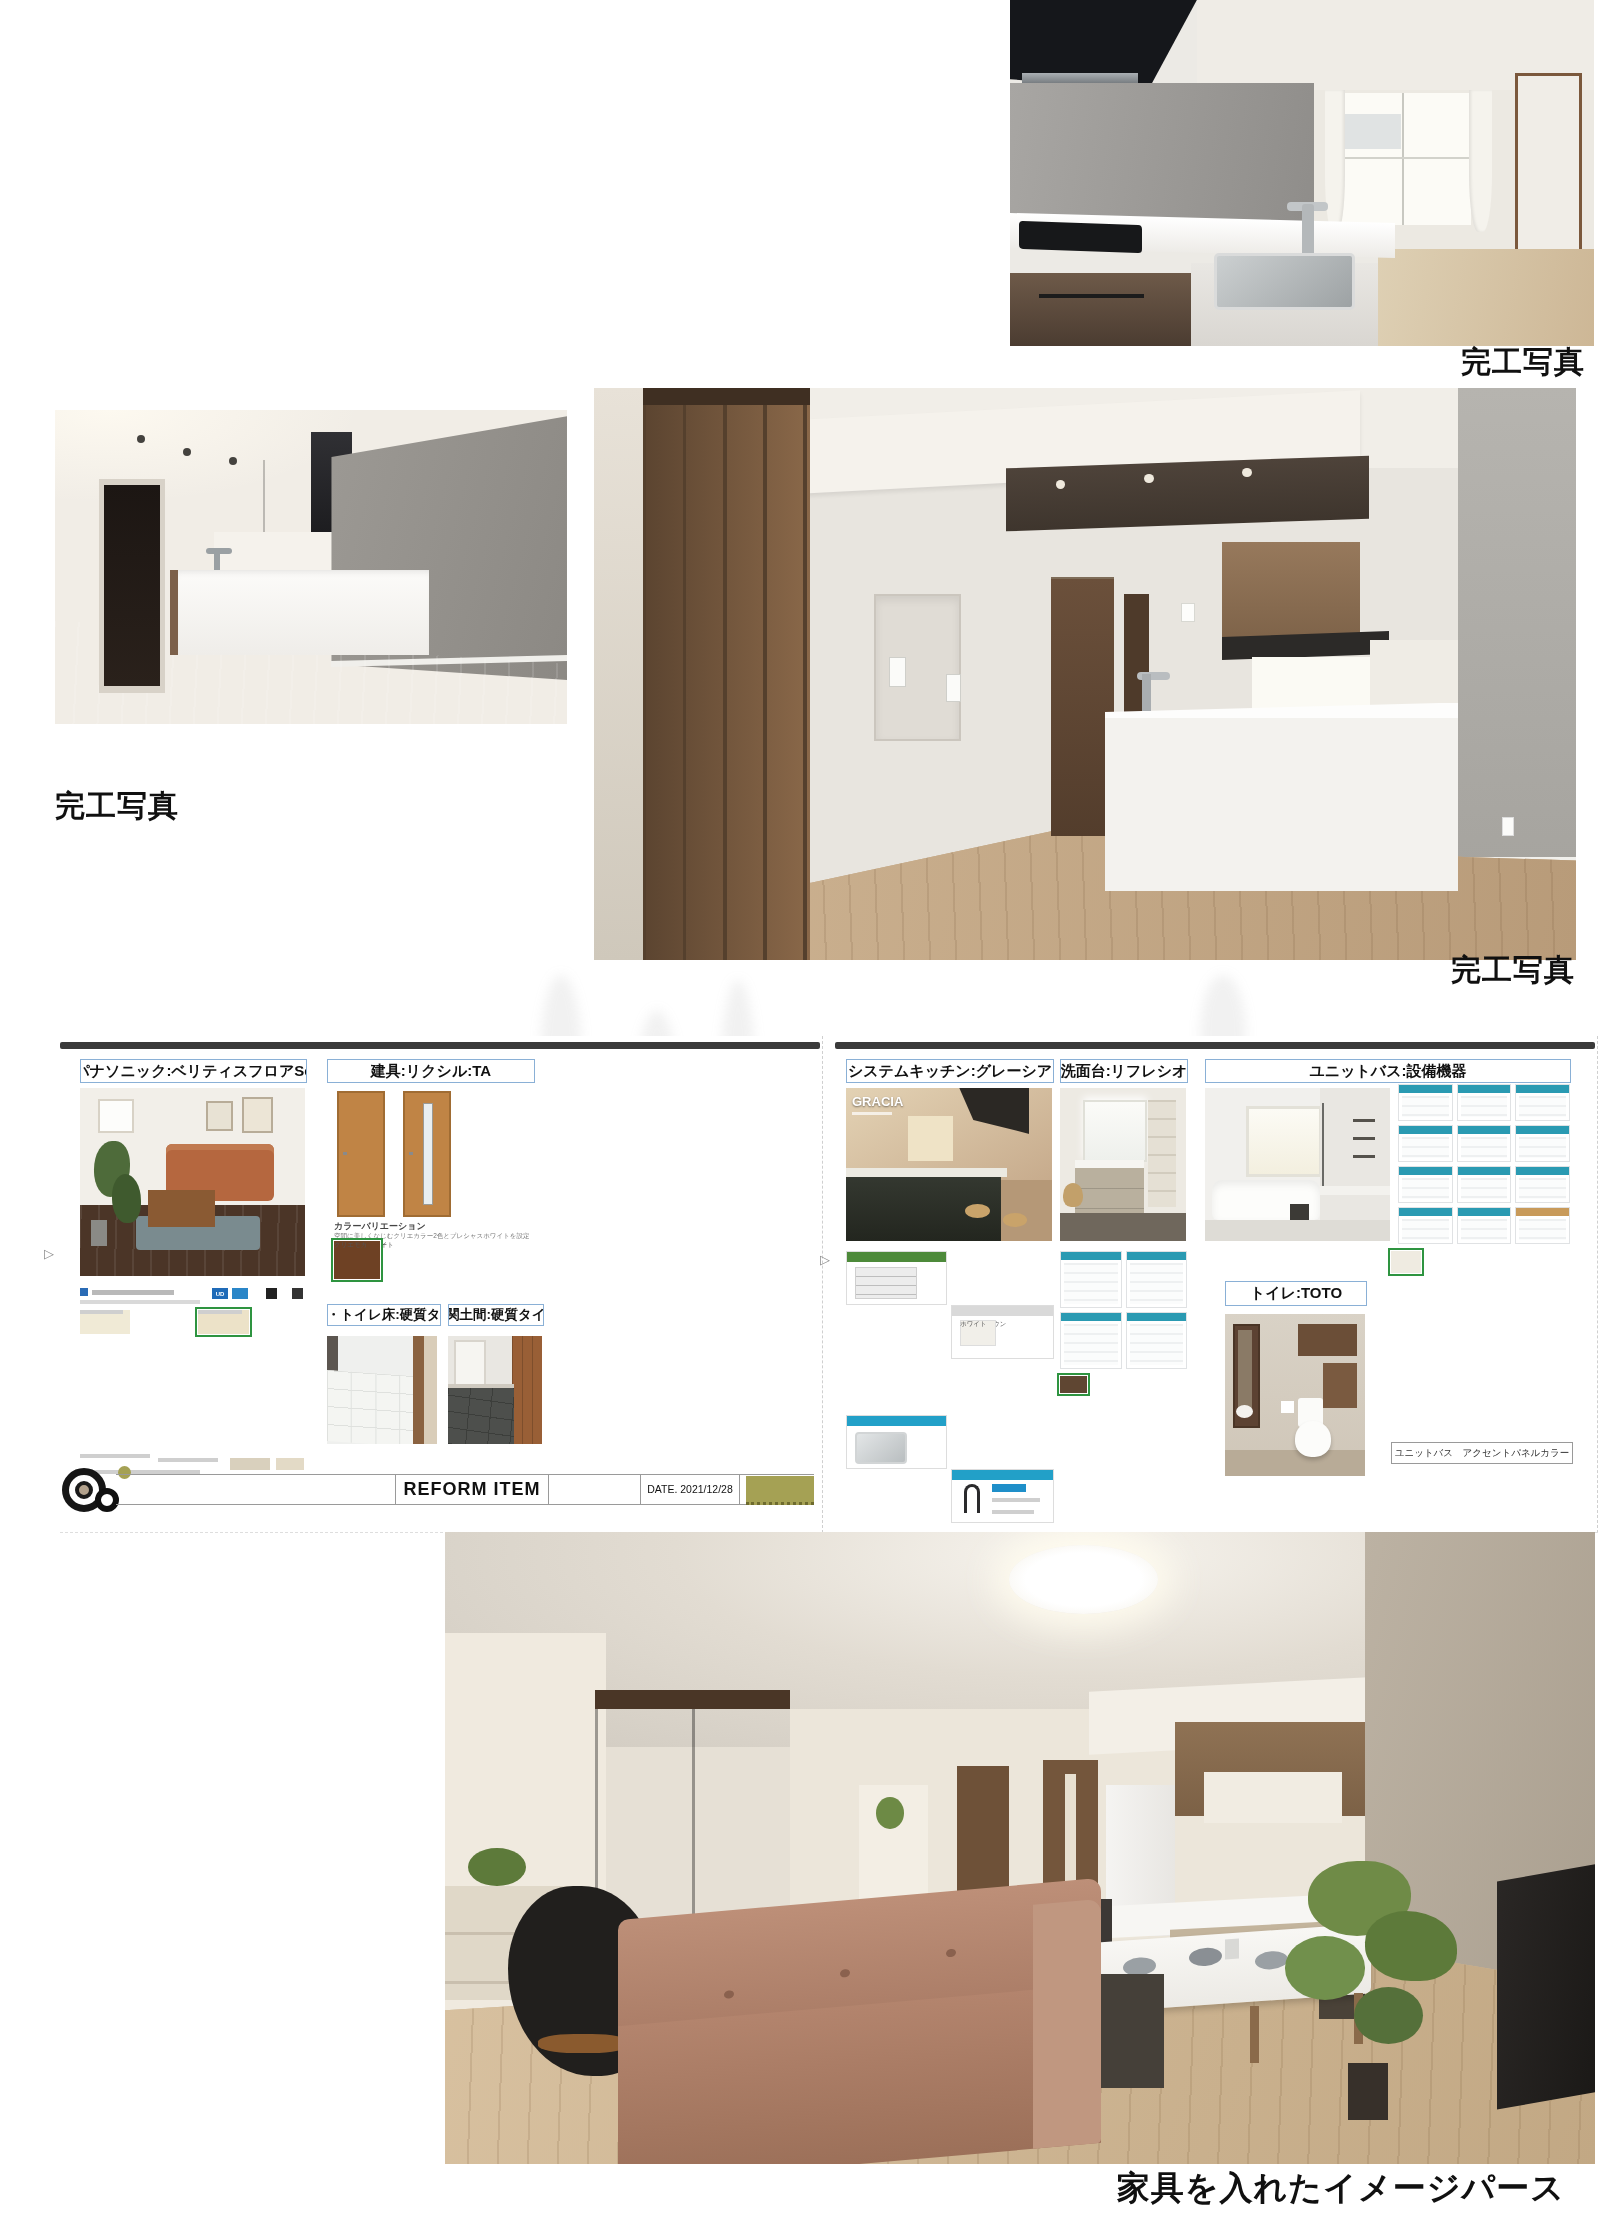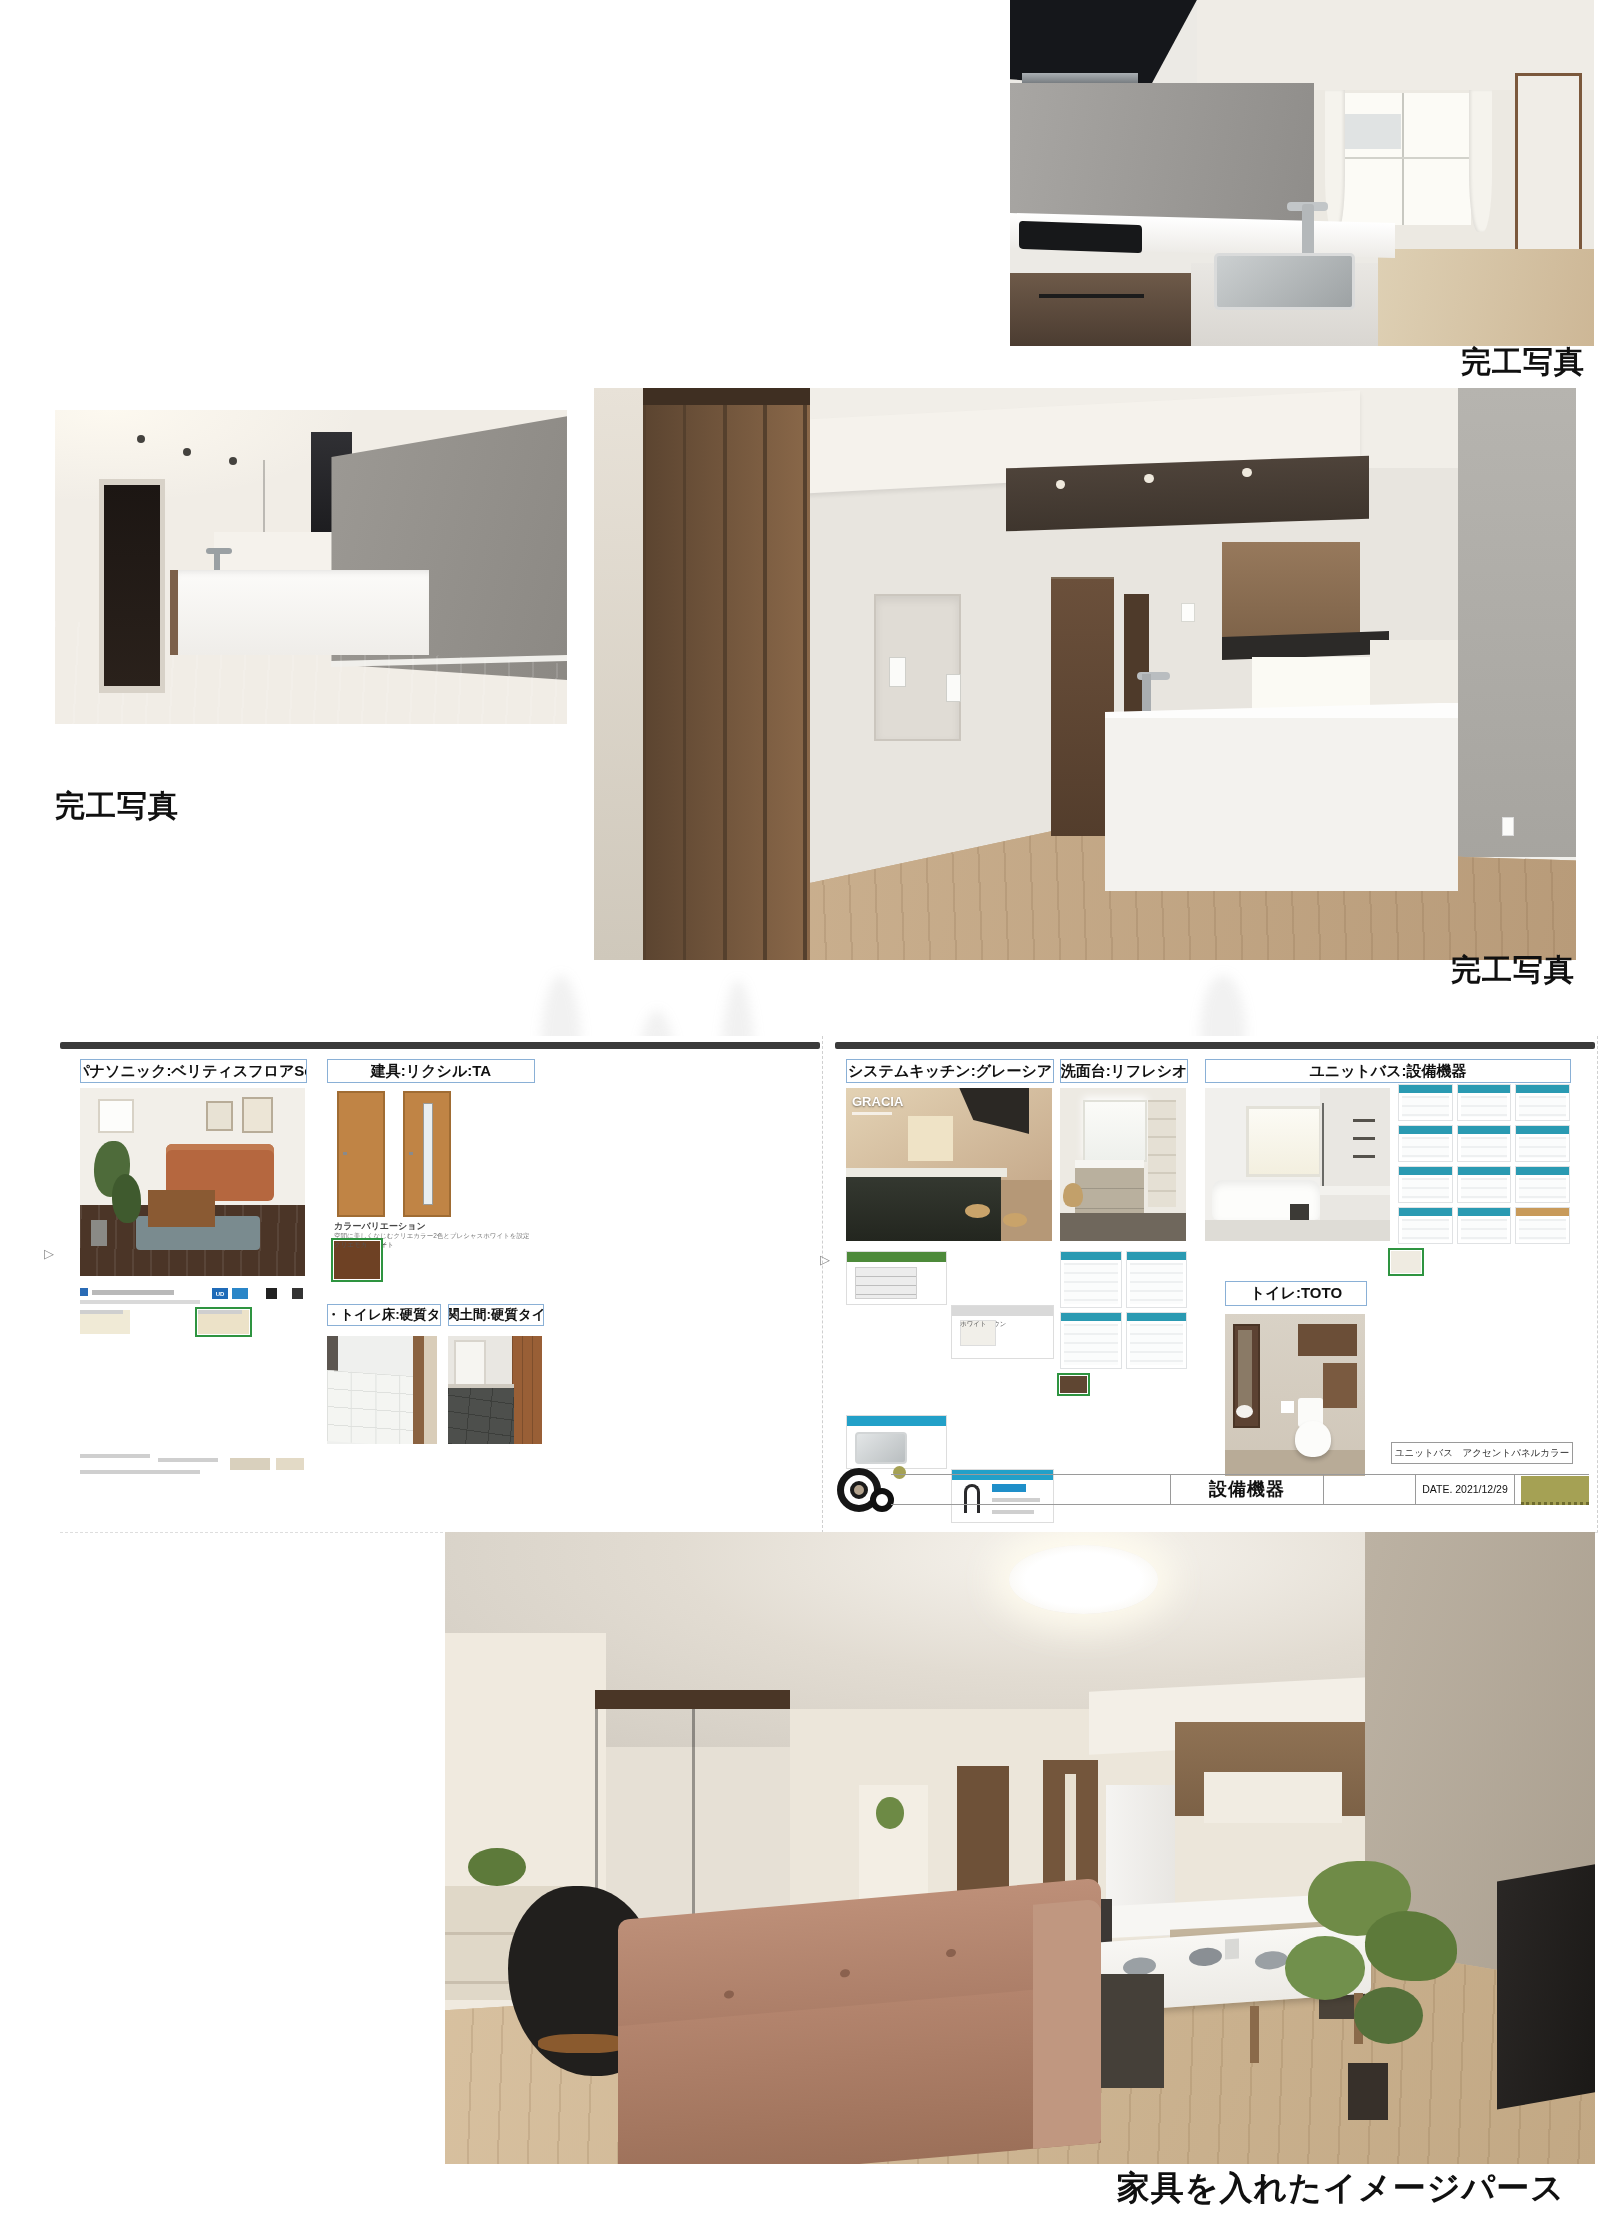--- a/index.html
+++ b/index.html
@@ -289,20 +289,33 @@
       <div style="left:0;top:34%;width:78%;height:66%;background:#f4f5f2;background-image:repeating-linear-gradient(90deg,#dfe1de 0 1px,transparent 1px 24px),repeating-linear-gradient(180deg,#dfe1de 0 1px,transparent 1px 18px);transform:skewY(4deg);"></div>
       <div style="left:88%;top:0;width:12%;height:100%;background:#d9cdb9;"></div>
     </div>
     <div class="ph" style="left:388px;top:300px;width:94px;height:108px;background:#e9e7e2;">
       <div style="left:6%;top:4%;width:30%;height:44%;background:#f6f5f1;border:2px solid #d8d4cc;"></div>
       <div style="left:68%;top:0;width:32%;height:100%;background:#995f36;background-image:repeating-linear-gradient(90deg,rgba(0,0,0,.18) 0 1px,transparent 1px 10px);"></div>
       <div style="left:0;top:48%;width:70%;height:52%;background:#4d4f4c;background-image:repeating-linear-gradient(95deg,#3c3e3b 0 1px,transparent 1px 22px),repeating-linear-gradient(8deg,#3c3e3b 0 1px,transparent 1px 16px);"></div>
       <div style="left:0;top:44%;width:70%;height:4%;background:#cfcac0;"></div>
     </div>
 
+    <div class="foot">
+      <div class="logo">
+        <div class="lg-big"></div>
+        <div class="lg-core"></div>
+        <div class="lg-small"></div>
+        <div class="lg-dot"></div>
+      </div>
+      <div class="foot-rule" style="top:0;"></div>
+      <div class="foot-rule" style="top:30px;"></div>
+      <div class="foot-title">REFORM  ITEM</div>
+      <div class="foot-date">DATE. 2021/12/28</div>
+      <div class="foot-olive"></div>
+    </div>
   </div>
 
   <div class="sheet" style="left:815px;">
     <div class="topbar"></div>
     <div class="lbl big" style="left:11px;top:23px;width:206px;height:22px;">システムキッチン:グレーシア</div>
     <div class="lbl big" style="left:225px;top:23px;width:126px;height:22px;">洗面台:リフレシオ</div>
     <div class="lbl big" style="left:370px;top:23px;width:364px;height:22px;">ユニットバス:設備機器</div>
 
     <div class="ph" style="left:11px;top:52px;width:206px;height:153px;background:linear-gradient(150deg,#e3d2b4,#bfa081);">
       <div style="left:55%;top:0;width:34%;height:30%;background:#2b2824;clip-path:polygon(0 0,100% 0,100% 100%,20% 70%);"></div>
@@ -645,33 +658,20 @@
         </div>
         <div class="sw">
           <div class="sw-c" style="background: rgb(46, 42, 38);"></div>
         </div>
         <div class="sw">
           <div class="sw-c" style="background: rgb(239, 235, 225);"></div>
         </div>
       </div>
     <div style="left:556px;top:406px;width:180px;height:20px;border:1px solid #9a9a9a;background:#fff;display:flex;align-items:center;justify-content:center;font-size:9.5px;color:#333;white-space:nowrap;">ユニットバス　アクセントパネルカラー</div>
 
-    <div class="foot">
-      <div class="logo">
-        <div class="lg-big"></div>
-        <div class="lg-core"></div>
-        <div class="lg-small"></div>
-        <div class="lg-dot"></div>
-      </div>
-      <div class="foot-rule" style="top:0;"></div>
-      <div class="foot-rule" style="top:30px;"></div>
-      <div class="foot-title">設備機器</div>
-      <div class="foot-date">DATE. 2021/12/29</div>
-      <div class="foot-olive"></div>
-    </div>
   </div>
 
   <div class="ph" style="left:425px;top:1532px;width:1150px;height:632px;background:#e6e0d5;z-index:2;">
     <div style="left:0;top:0;width:100%;height:34%;background:radial-gradient(ellipse at 55% 10%,#f7f4ee 0%,#e2dcd2 45%,#d0cac0 100%);"></div>
     <div style="left:49%;top:2%;width:13%;height:11%;background:radial-gradient(#ffffff 55%,#f3efe5);border-radius:50%;box-shadow:0 0 34px 16px rgba(255,252,238,.9);"></div>
     <div style="left:30%;top:28%;width:50%;height:38%;background:#ece6da;"></div>
     <div style="left:56%;top:24%;width:26%;height:10%;background:#f3efe7;transform:skewY(-3deg);"></div>
     <div style="left:0;top:16%;width:14%;height:60%;background:#f0eadf;"></div>
     <div style="left:0;top:56%;width:11%;height:18%;background:#e0d8c8;background-image:repeating-linear-gradient(180deg,transparent 0 40%,#c9bfae 40% 43%);"></div>
     <div style="left:2%;top:50%;width:5%;height:6%;background:#5d7a3a;border-radius:50%;"></div>

